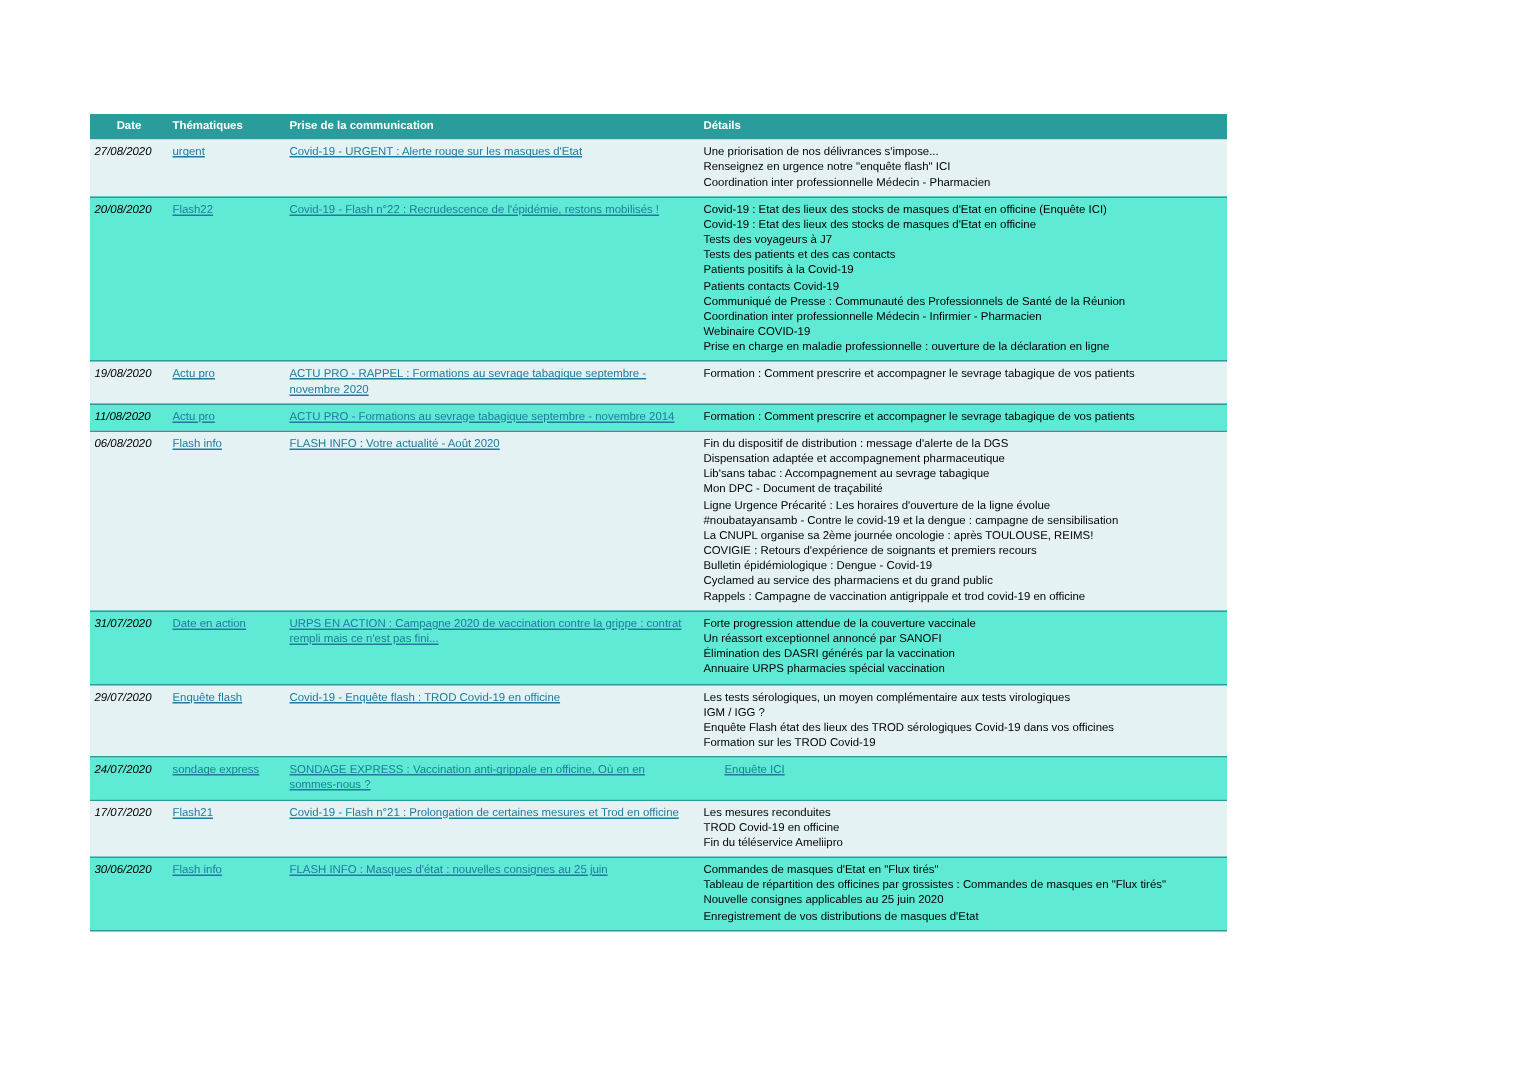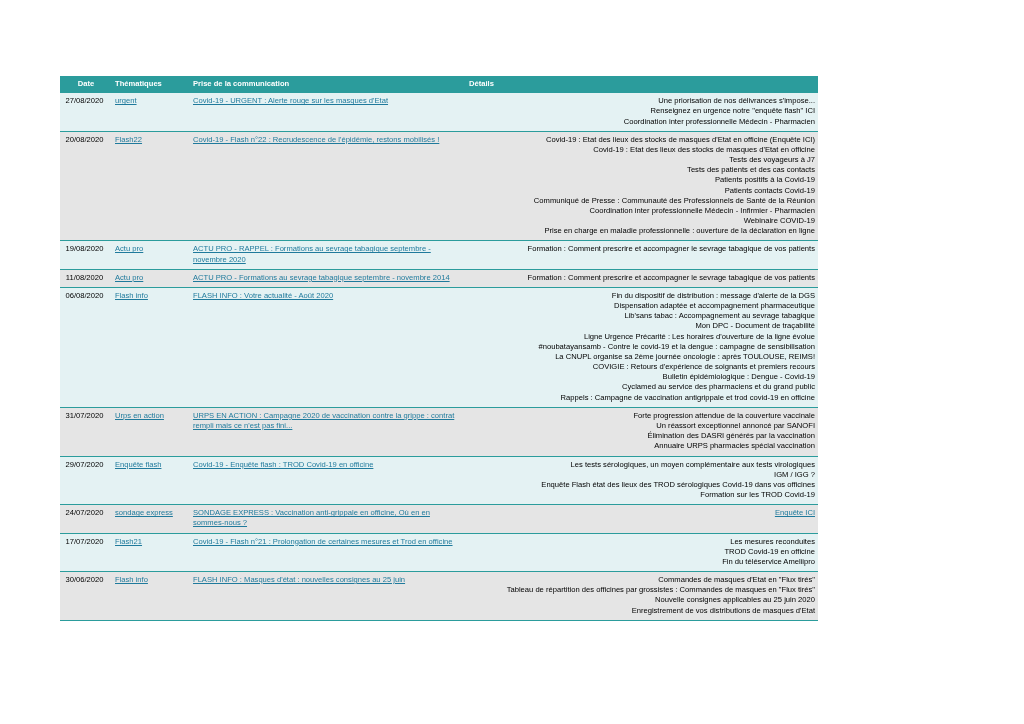--- a/index.html
+++ b/index.html
@@ -51,42 +51,42 @@
   th.col-objet { width: 276px; }
   th.col-details { width: 352px; }
 
   tbody tr td {
     border-bottom: 1px solid #2B9C9C;
   }
   tbody tr.row-alt td {
     background: #E4F2F3;
   }
   tbody tr.row-plain td {
-    background: #e5e5e5;
+    background: #5eead4;
   }
   td.c-date {
-    text-align: center;
+    text-align: left;
     color: #000000;
     white-space: nowrap;
     padding-right: 6px;
     font-size: 7.6px;
+    font-style: italic;
   }
   td.c-them {
     color: #1F7A9C;
     text-decoration: underline;
     text-underline-offset: 1px;
   }
   td.c-objet {
     color: #1F7A9C;
     text-decoration: underline;
     text-underline-offset: 1px;
   }
   td.c-details {
     color: #000000;
-    text-align: right;
   }
   td.c-details .det-line {
     display: block;
     white-space: normal;
   }
   td.c-details .lnk {
     color: #1F7A9C;
     text-decoration: underline;
     padding-left: 14px;
   }
@@ -167,21 +167,21 @@
             <span class="det-line">#noubatayansamb - Contre le covid-19 et la dengue : campagne de sensibilisation</span>
             <span class="det-line">La CNUPL organise sa 2ème journée oncologie : après TOULOUSE, REIMS!</span>
             <span class="det-line">COVIGIE : Retours d'expérience de soignants et premiers recours</span>
             <span class="det-line">Bulletin épidémiologique : Dengue - Covid-19</span>
             <span class="det-line">Cyclamed au service des pharmaciens et du grand public</span>
             <span class="det-line">Rappels : Campagne de vaccination antigrippale et trod covid-19 en officine</span>
           </td>
         </tr>
         <tr class="row-plain">
           <td class="c-date">31/07/2020</td>
-          <td class="c-them">Urps en action</td>
+          <td class="c-them">Date en action</td>
           <td class="c-objet">URPS EN ACTION : Campagne 2020 de vaccination contre la grippe : contrat rempli mais ce n'est pas fini...</td>
           <td class="c-details">
             <span class="det-line">Forte progression attendue de la couverture vaccinale</span>
             <span class="det-line">Un réassort exceptionnel annoncé par SANOFI</span>
             <span class="det-line">Élimination des DASRI générés par la vaccination</span>
             <span class="det-line">Annuaire URPS pharmacies spécial vaccination</span>
           </td>
         </tr>
         <tr class="row-alt">
           <td class="c-date">29/07/2020</td>

